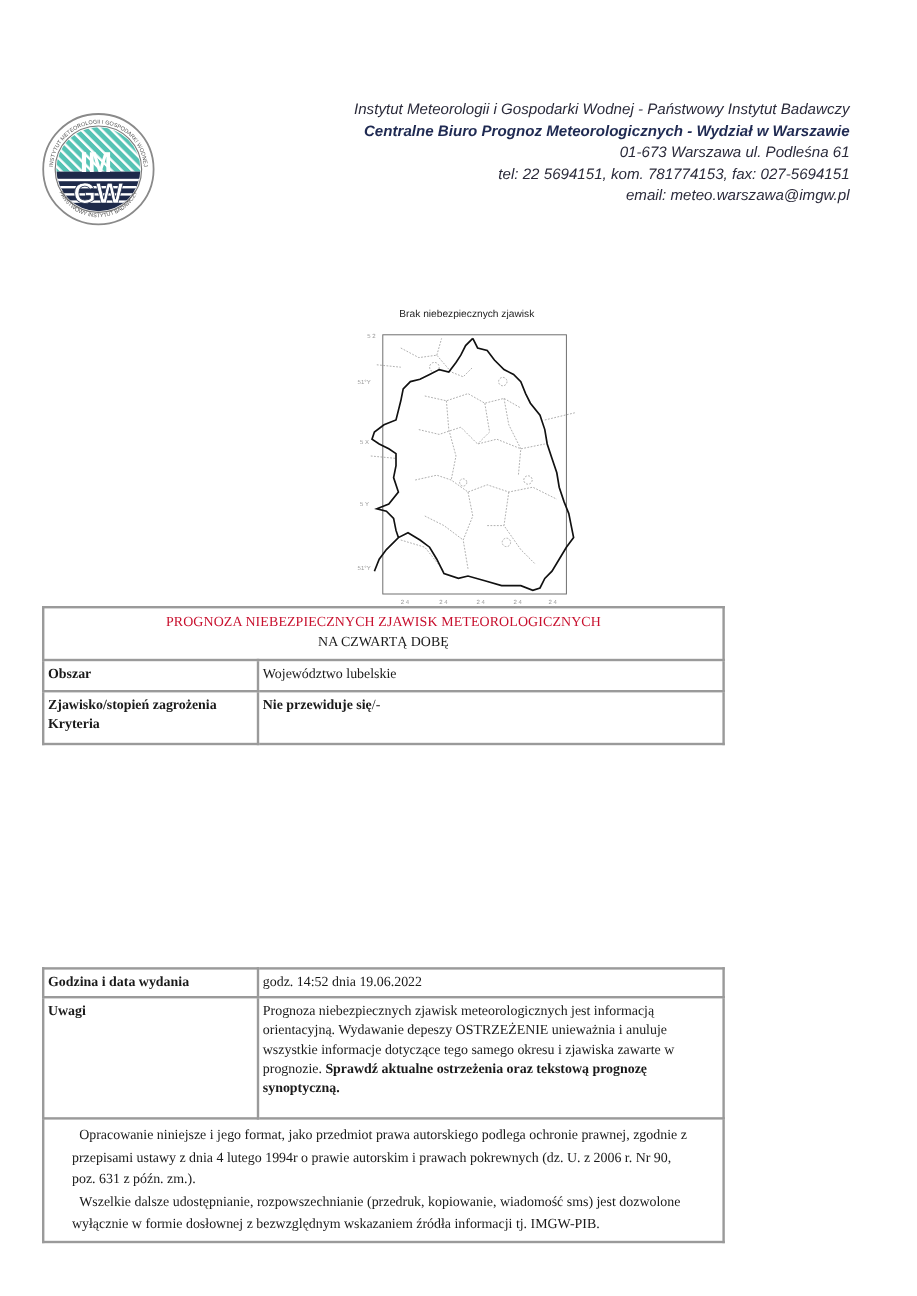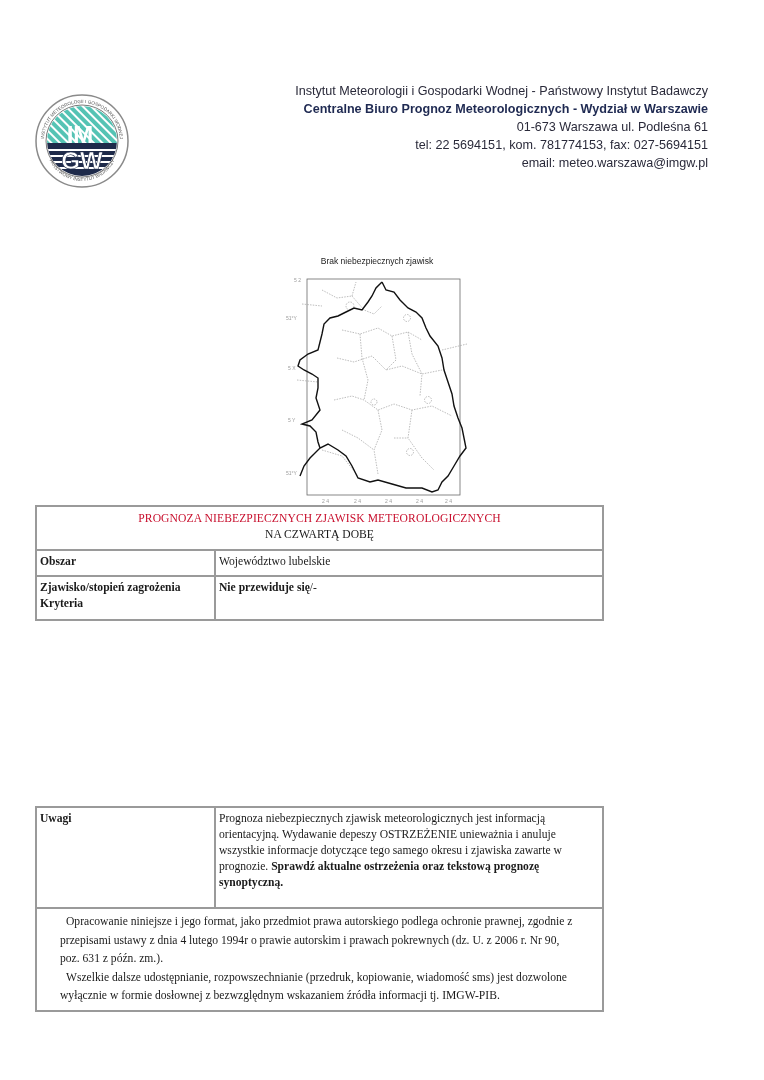--- a/index.html
+++ b/index.html
@@ -1,24 +1,24 @@
 <!DOCTYPE html>
 <html><head>
 <meta charset="utf-8">
 <style>
   html, body { margin: 0; padding: 0; background: #ffffff; }
   body { width: 764px; height: 1080px; position: relative; overflow: hidden; font-family: "Liberation Serif", serif; color: #1a1a1a; }
 
   
   .logo { position: absolute; left: 34px; top: 93px; width: 96px; height: 96px; }
-  .header-info { position: absolute; right: 56px; top: 82px; text-align: right; font-family: "Liberation Sans", sans-serif; font-size: 12.6px; line-height: 18px; color: #2a2a3a; }
+  .header-info { position: absolute; right: 56px; top: 82px; text-align: right; font-family: "Liberation Sans", sans-serif; font-size: 12.6px; line-height: 18px; color: #2a2a3a; font-style: italic; }
   .header-info .bold { font-weight: bold; color: #1f2a52; }
 
   
-  .map { position: absolute; left: 282px; top: 256px; width: 190px; height: 250px; }
+  .map { position: absolute; left: 294px; top: 256px; width: 190px; height: 250px; }
   .map-title { position: absolute; left: 0; top: 0; width: 190px; text-align: center; font-family: "Liberation Sans", sans-serif; font-size: 8.5px; color: #222; }
   .map svg { position: absolute; left: 0; top: 14px; }
 
   
   table.doc { position: absolute; left: 35px; width: 569px; border-collapse: collapse; font-size: 11.6px; }
   table.doc td { border: 2px solid #9a9a9a; vertical-align: top; padding: 3px 3px; line-height: 16px; }
   table.doc td.label { width: 171px; font-weight: bold; }
   .title-cell { text-align: center; padding-top: 4px !important; padding-bottom: 6px !important; }
   .title-red { color: #c8102e; font-weight: normal; letter-spacing: 0.1px; }
   .title-black { color: #1a1a1a; }
@@ -137,20 +137,24 @@
       <div>Zjawisko/stopień zagrożenia</div>
       <div>Kryteria</div>
     </td>
     <td><span class="b">Nie przewiduje się</span><span>/-</span></td>
   </tr>
 </tbody>
   </table>
 
 <table class="doc t2">
   <tbody>
+      <tr class="r-issued">
+    <td class="label">Godzina i data wydania</td>
+    <td>godz. 14:52 dnia 19.06.2022</td>
+  </tr>
   <tr>
     <td class="label">Uwagi</td>
     <td style="padding-bottom:16px;"><span>Prognoza niebezpiecznych zjawisk meteorologicznych jest informacją orientacyjną. Wydawanie depeszy OSTRZEŻENIE unieważnia i anuluje wszystkie informacje dotyczące tego samego okresu i zjawiska zawarte w prognozie. </span><span class="b">Sprawdź aktualne ostrzeżenia oraz tekstową prognozę synoptyczną.</span></td>
   </tr>
   <tr>
     <td colspan="2" class="legal">
       <div style="text-indent:6px;">Opracowanie niniejsze i jego format, jako przedmiot prawa autorskiego podlega ochronie prawnej, zgodnie z przepisami ustawy z dnia 4 lutego 1994r o prawie autorskim i prawach pokrewnych (dz. U. z 2006 r. Nr 90, poz. 631 z późn. zm.).</div>
       <div style="text-indent:6px;">Wszelkie dalsze udostępnianie, rozpowszechnianie (przedruk, kopiowanie, wiadomość sms) jest dozwolone wyłącznie w formie dosłownej z bezwzględnym wskazaniem źródła informacji tj. IMGW-PIB.</div>
     </td>
   </tr>

